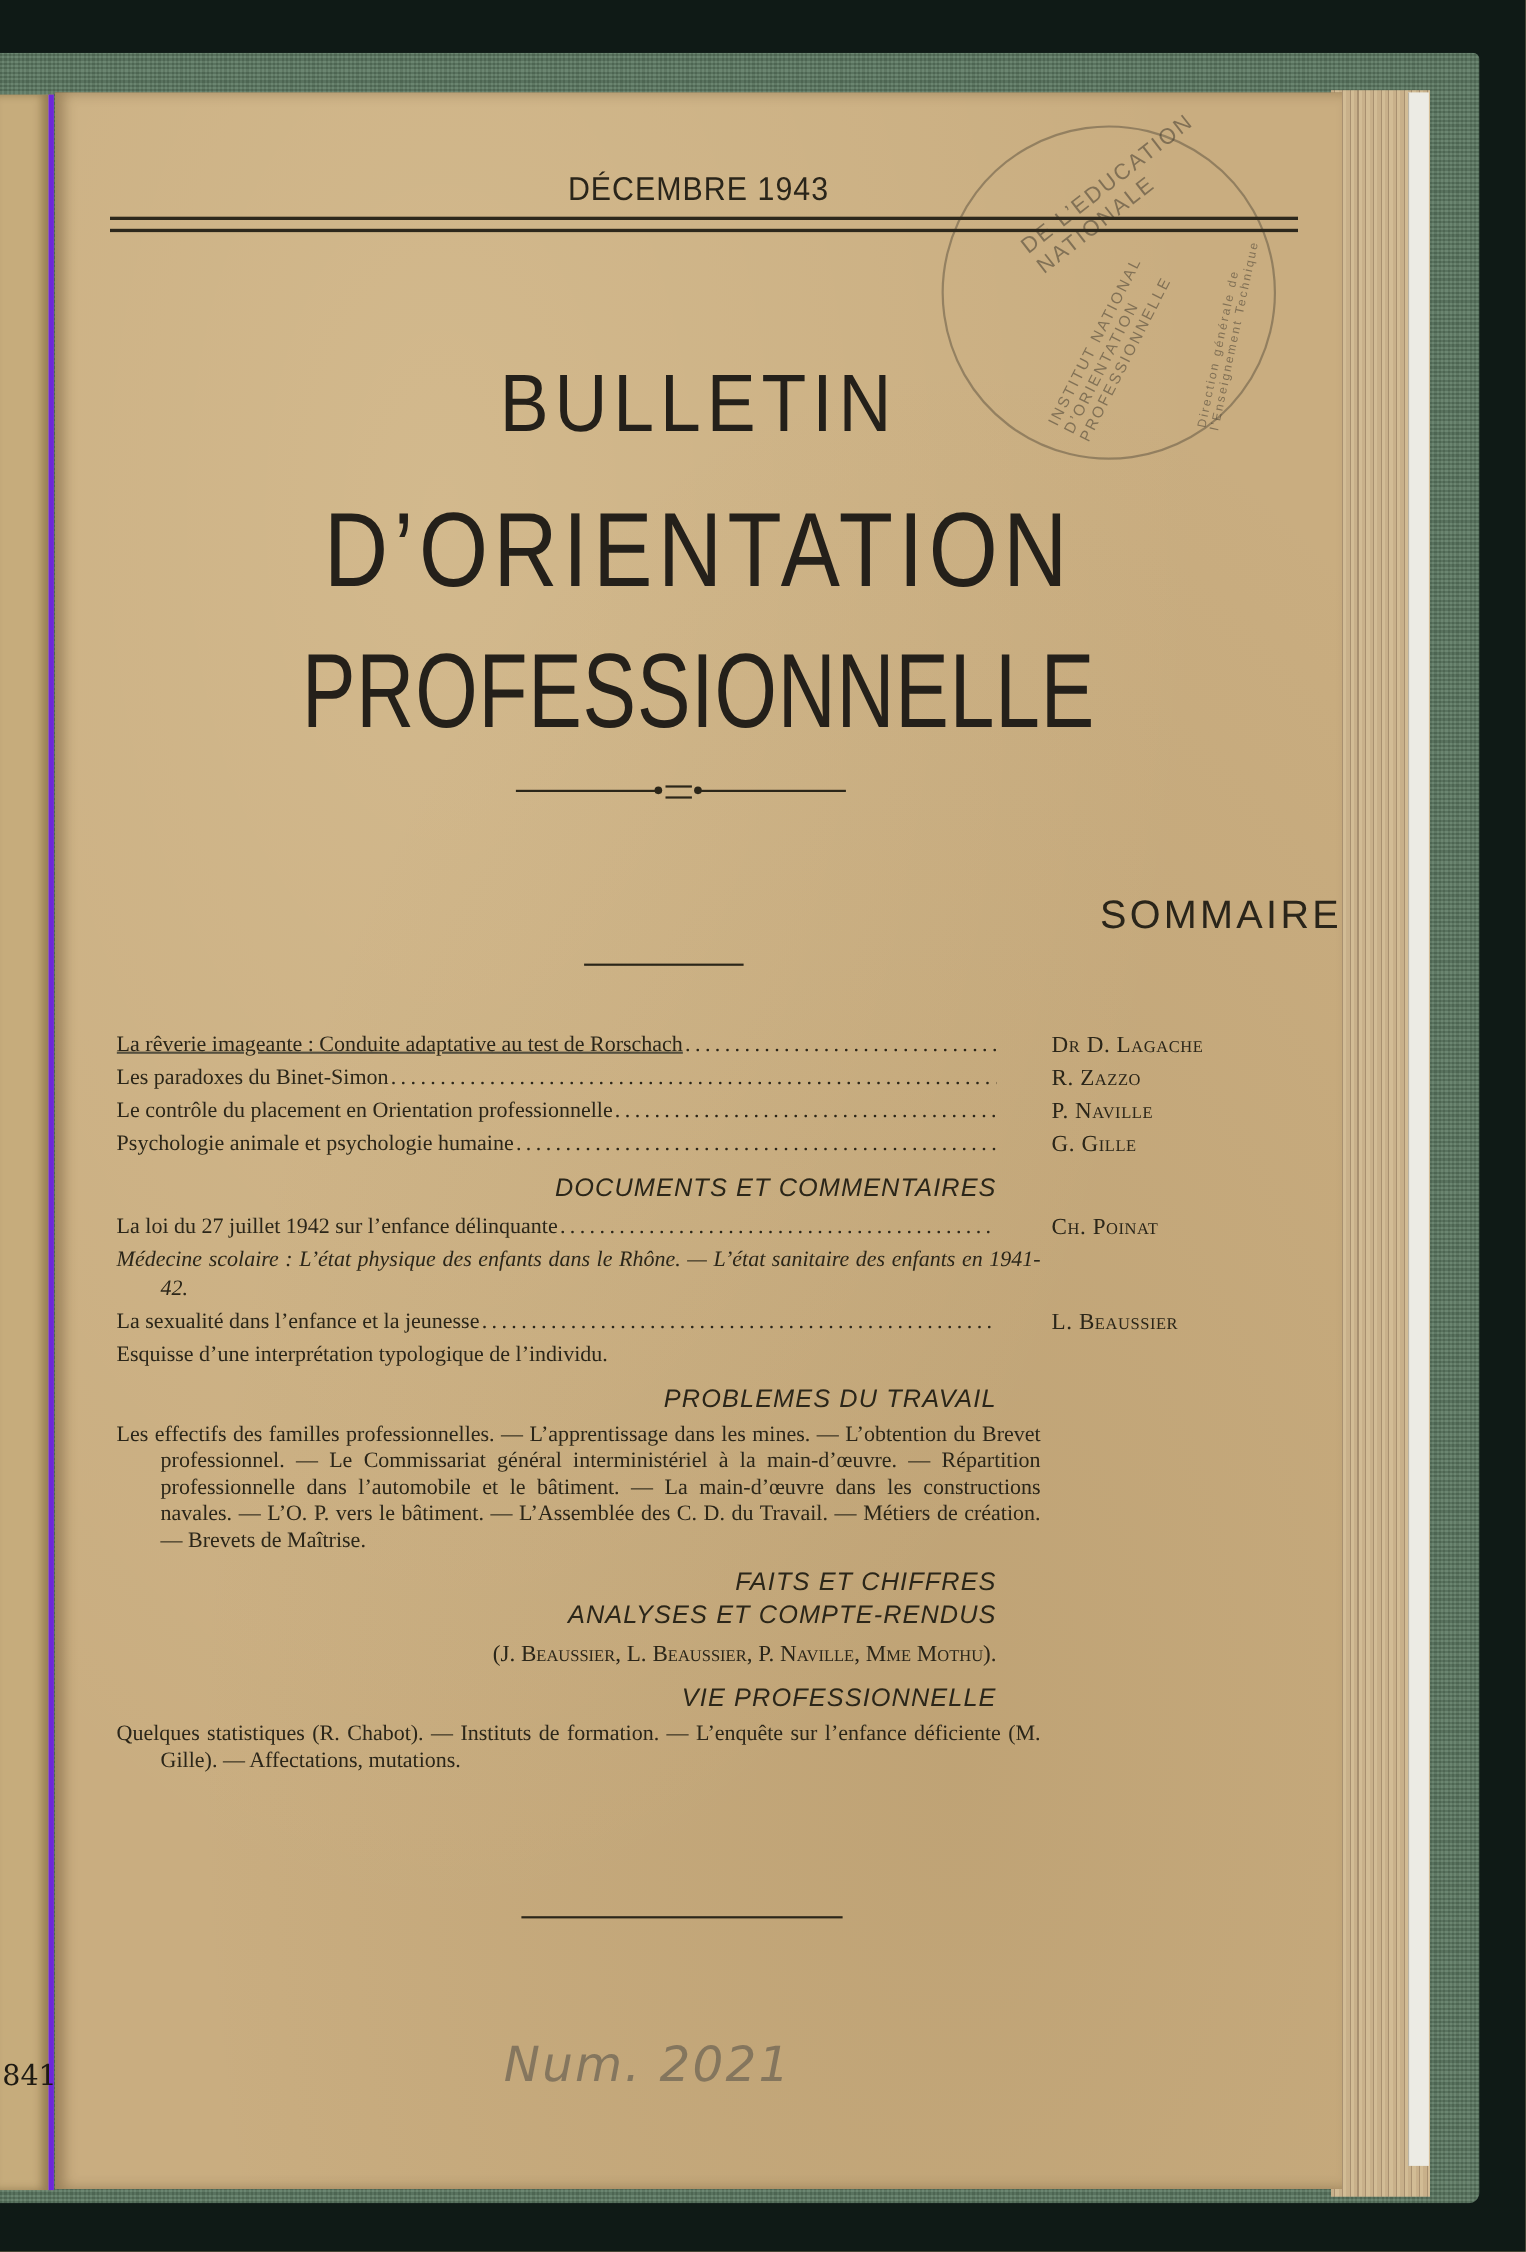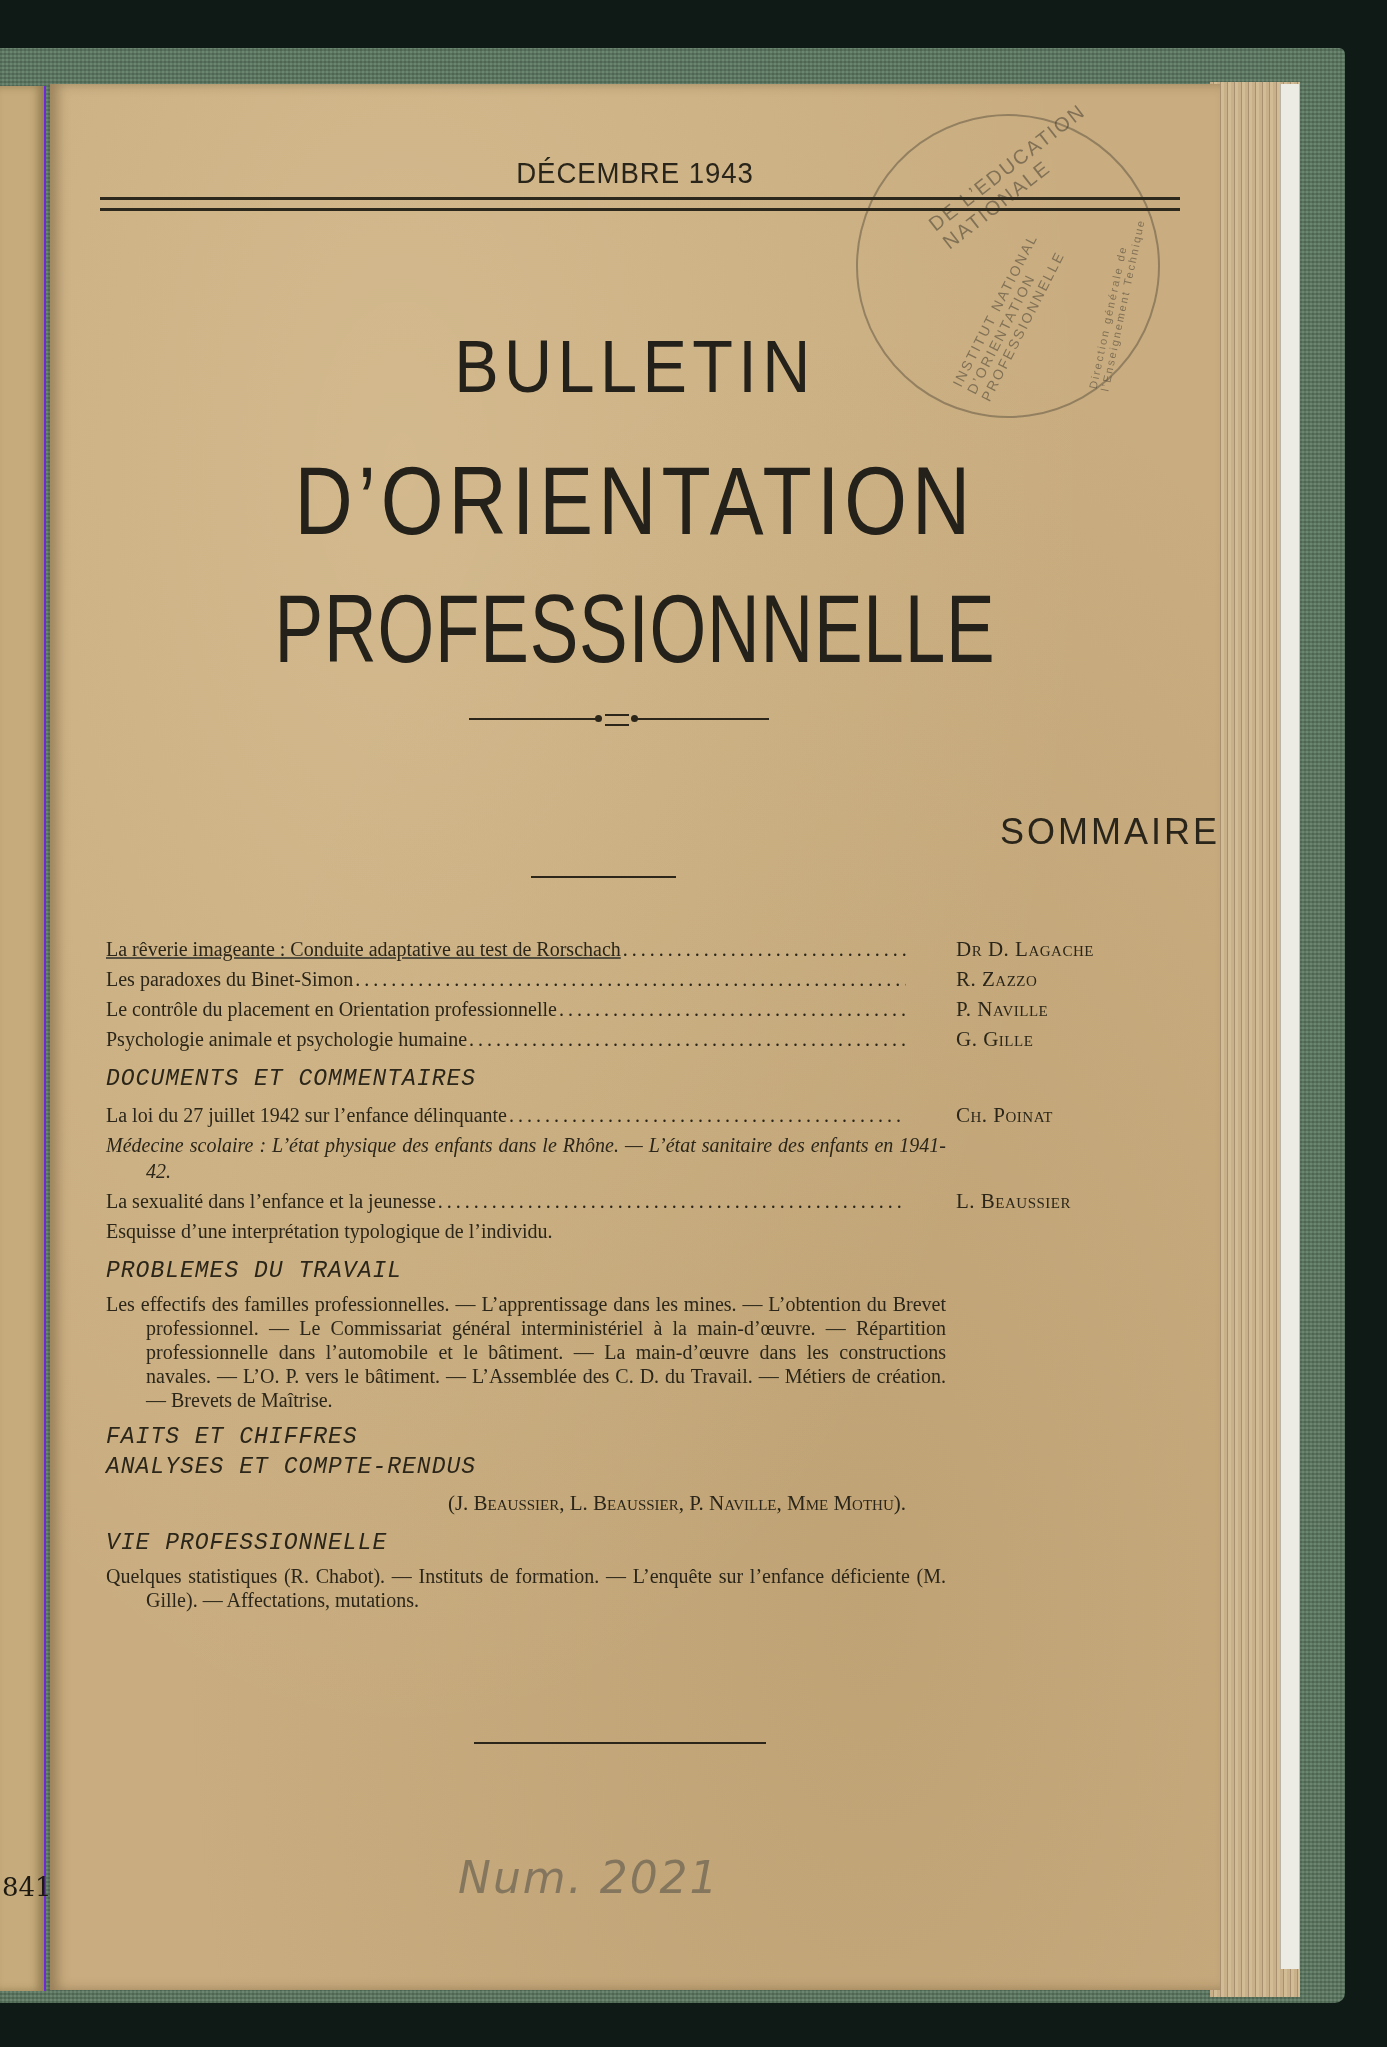--- a/index.html
+++ b/index.html
@@ -15,21 +15,21 @@
     background:#5d7a63;
     background-image:
       repeating-linear-gradient(0deg, rgba(0,0,0,0.10) 0 2px, rgba(255,255,255,0.05) 2px 4px),
       repeating-linear-gradient(90deg, rgba(0,0,0,0.08) 0 2px, rgba(255,255,255,0.04) 2px 4px);
     border-radius:0 6px 10px 0;
   }
   
   .left-page {
     position:absolute; left:0; top:86px; width:44px; height:1905px;
     background:#c6ac7c;
-    border-right:2px solid #6d28d9;
+    border-right:5px solid #6d28d9;
     box-shadow: inset -6px 0 8px rgba(60,40,10,0.35);
   }
   .left-page-number {
     position:absolute; left:2px; top:1786px; font-size:26px; color:#1e1a12;
     font-family:"DejaVu Serif",serif;
   }
   
   .page-edges {
     position:absolute; left:1210px; top:82px; width:90px; height:1915px;
     background:repeating-linear-gradient(90deg,#c8b08a 0 3px,#a89070 3px 4px,#d2bc95 4px 7px);
@@ -82,22 +82,22 @@
   .sommaire-rule { position:absolute; left:481px; top:792px; width:145px; height:2px; background:#2b2619; }
 
   .toc { position:absolute; left:56px; width:1050px; font-size:20px; line-height:30px; }
   .row { position:relative; display:flex; align-items:flex-end; }
   .row .entry { width:800px; display:flex; align-items:baseline; overflow:hidden; white-space:nowrap; }
   .row .entry .t { flex:0 0 auto; }
   .row .entry .dots { flex:1 1 auto; overflow:hidden; letter-spacing:4px; margin-left:2px; }
   .row .author { position:absolute; left:850px; font-size:21px; font-variant:small-caps; letter-spacing:0.5px; }
   .para { width:800px; text-align:justify; padding-left:40px; text-indent:-40px; }
   .section {
-    text-align:left; width:800px; font-style:italic; font-size:23px; letter-spacing:1px;
-    font-family:Liberation Mono, monospace; margin:10px 0 6px 0;
+    text-align:right; width:800px; font-style:italic; font-size:23px; letter-spacing:1px;
+    font-family:Liberation Sans, sans-serif; margin:10px 0 6px 0;
   }
   .credits { width:800px; text-align:right; font-size:21px; }
   .sc { font-variant:small-caps; }
   .underlined { text-decoration:underline; text-decoration-color:#55503f; }
 
   .end-rule { position:absolute; left:424px; top:1658px; width:292px; height:2px; background:#2b2619; }
 
   .stamp {
     position:absolute; left:806px; top:30px; width:300px; height:300px;
     border-radius:50%; border:2px solid rgba(80,70,55,0.45);

